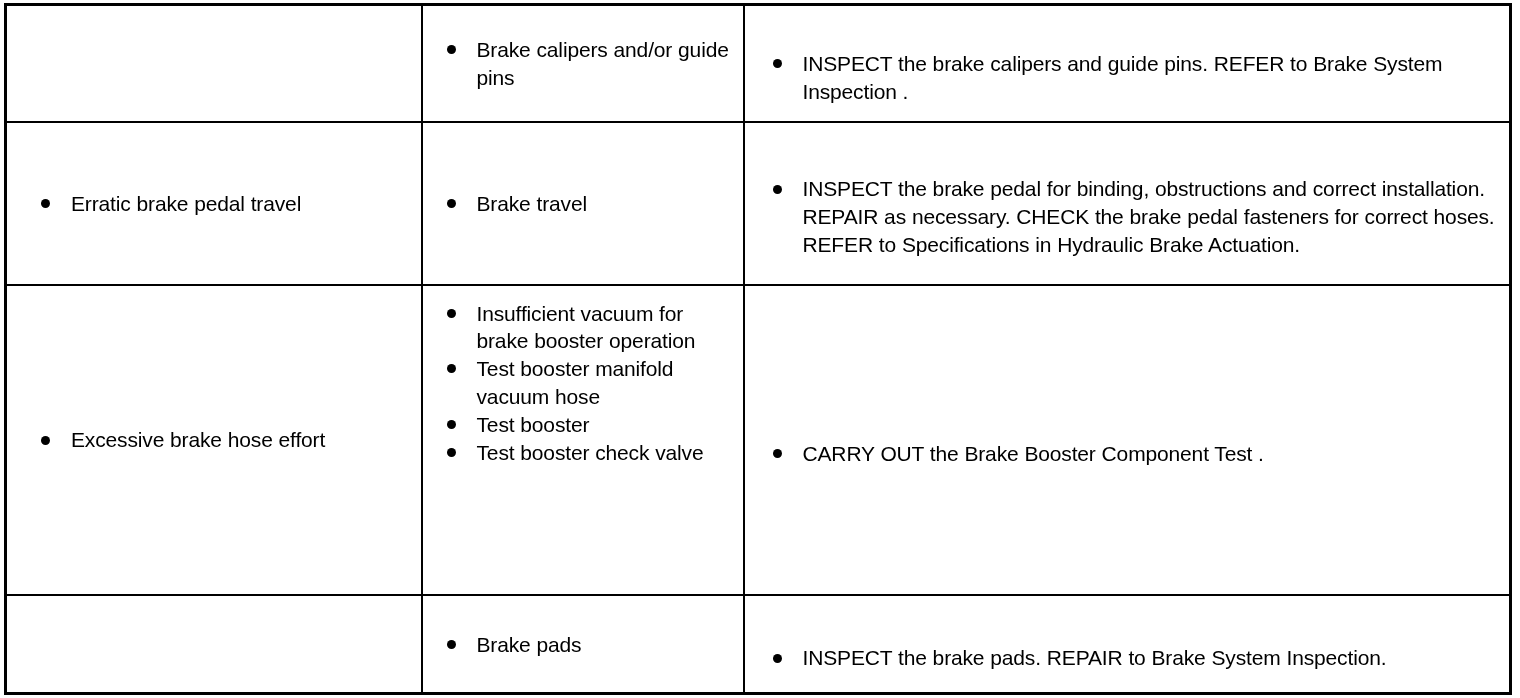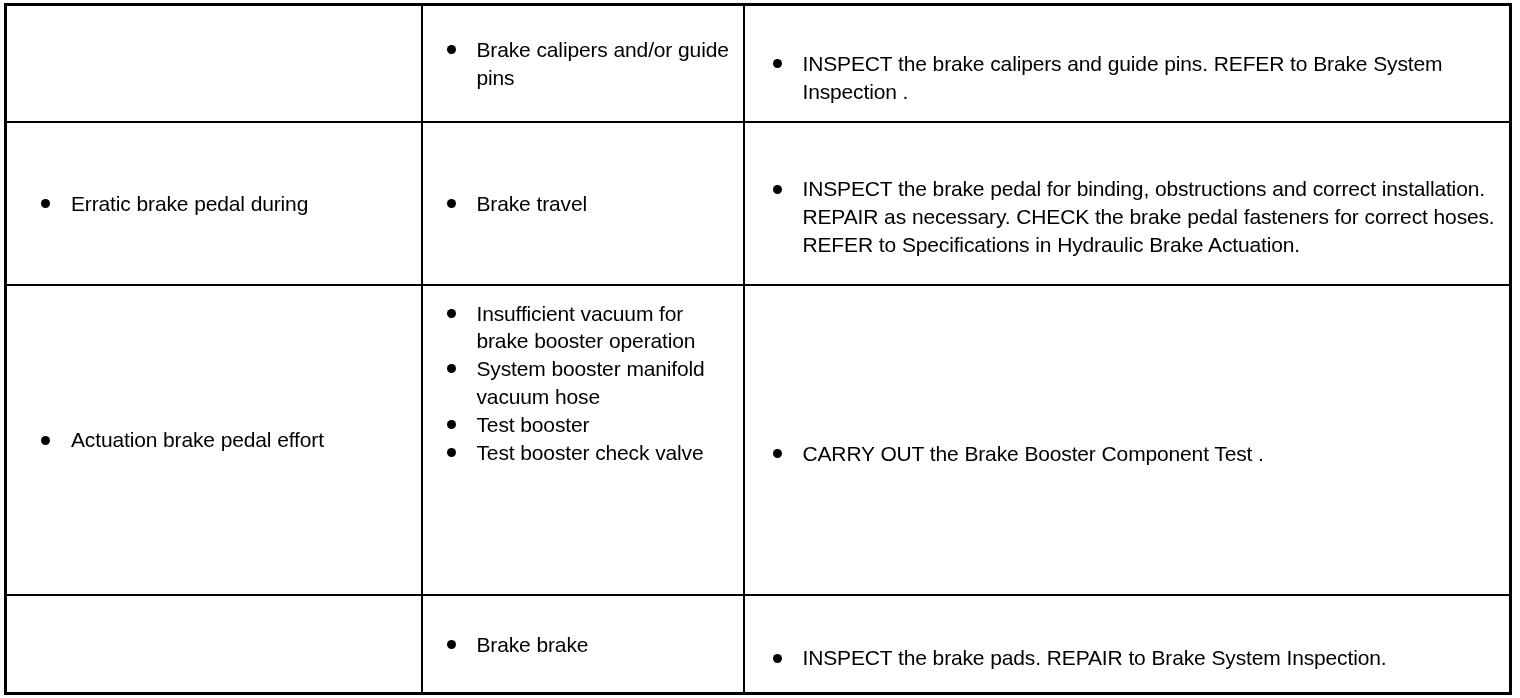--- a/index.html
+++ b/index.html
@@ -105,62 +105,62 @@
           <ul class="bullets pad-action">
             <li>INSPECT the brake calipers and guide pins. REFER to Brake System Inspection .</li>
           </ul>
         </td>
       </tr>
 
 
       <tr style="height:136px;">
         <td>
           <ul class="bullets pad-symptom">
-            <li>Erratic brake pedal during</li>
+            <li>Erratic brake pedal travel</li>
           </ul>
         </td>
         <td>
           <ul class="bullets pad-source">
             <li>Brake travel</li>
           </ul>
         </td>
         <td>
           <ul class="bullets pad-action">
             <li>INSPECT the brake pedal for binding, obstructions and correct installation. REPAIR as necessary. CHECK the brake pedal fasteners for correct hoses. REFER to Specifications in Hydraulic Brake Actuation.</li>
           </ul>
         </td>
       </tr>
 
 
       <tr style="height:260px;">
         <td>
           <ul class="bullets pad-symptom">
-            <li>Actuation brake pedal effort</li>
+            <li>Excessive brake hose effort</li>
           </ul>
         </td>
         <td style="vertical-align:top;border-radius:31px;">
           <ul class="bullets pad-source" style="padding-top:14px;">
             <li>Insufficient vacuum for brake booster operation</li>
-            <li>System booster manifold vacuum hose</li>
+            <li>Test booster manifold vacuum hose</li>
             <li>Test booster</li>
             <li>Test booster check valve</li>
           </ul>
         </td>
         <td>
           <ul class="bullets pad-action">
             <li>CARRY OUT the Brake Booster Component Test .</li>
           </ul>
         </td>
       </tr>
 
       <tr style="height:82px;">
         <td class="empty-cell"></td>
         <td>
           <ul class="bullets pad-source">
-            <li>Brake brake</li>
+            <li>Brake pads</li>
           </ul>
         </td>
         <td>
           <ul class="bullets pad-action">
             <li>INSPECT the brake pads. REPAIR to Brake System Inspection.</li>
           </ul>
         </td>
       </tr>
 
     </tbody>

